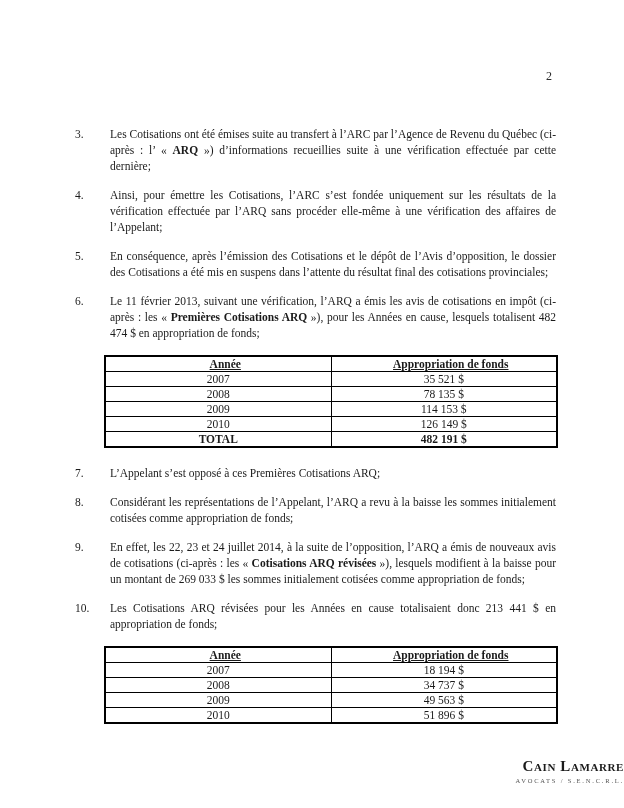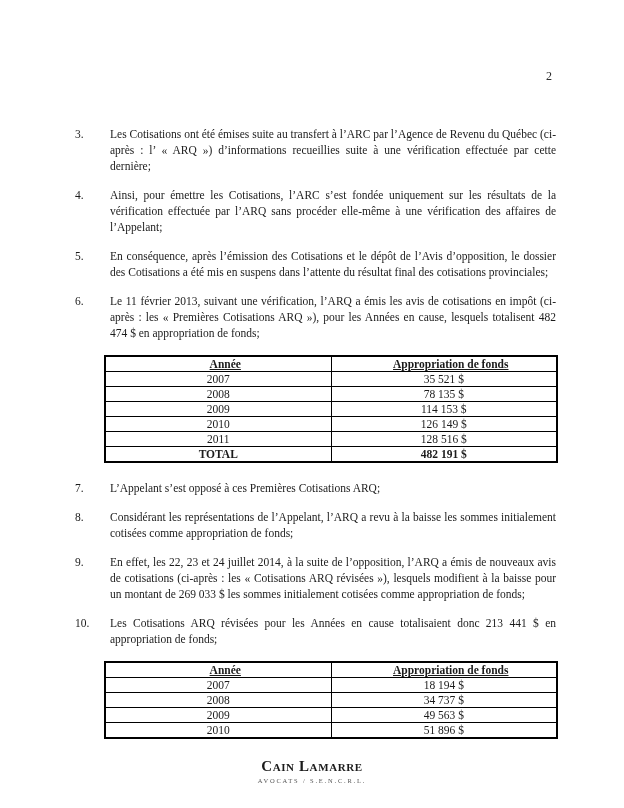--- a/index.html
+++ b/index.html
@@ -31,21 +31,21 @@
     margin-bottom: 13px;
   }
   .para-num {
     width: 35px;
     flex-shrink: 0;
   }
   .para-text {
     flex: 1;
     text-align: justify;
   }
-  .para-text b { font-weight: normal; }
+  .para-text b { font-weight: bold; }
   table.doc-table {
     border-collapse: collapse;
     width: 454px;
     margin: 14px 0 17px 29px;
     font-size: 11.5px;
     border: 2px solid #000;
     table-layout: fixed;
   }
   table.doc-table th, table.doc-table td {
     border: 1px solid #000;
@@ -60,21 +60,21 @@
     font-weight: bold;
     text-decoration: underline;
     padding-left: 18px;
   }
   table.doc-table tr.total-row td { font-weight: bold; }
   .footer {
     position: absolute;
     left: 0;
     right: 0;
     bottom: 24px;
-    text-align: center;
+    text-align: right;
     font-family: Liberation Serif, serif;
   }
   .firm-name {
     font-variant: small-caps;
     font-size: 15px;
     font-weight: 600;
     letter-spacing: 0.6px;
     color: #1b1b1b;
     line-height: 15px;
   }
@@ -132,24 +132,20 @@
             <td>78 135 $</td>
           </tr>
           <tr>
             <td>2009</td>
             <td>114 153 $</td>
           </tr>
           <tr>
             <td>2010</td>
             <td>126 149 $</td>
           </tr>
-          <tr>
-            <td>2011</td>
-            <td>128 516 $</td>
-          </tr>
           <tr class="total-row">
             <td>TOTAL</td>
             <td>482 191 $</td>
           </tr>
         </tbody>
     </table>
 
     <div class="para">
       <span class="para-num">7.</span>
       <div class="para-text"><span>L’Appelant s’est opposé à ces Premières Cotisations ARQ;</span></div>

